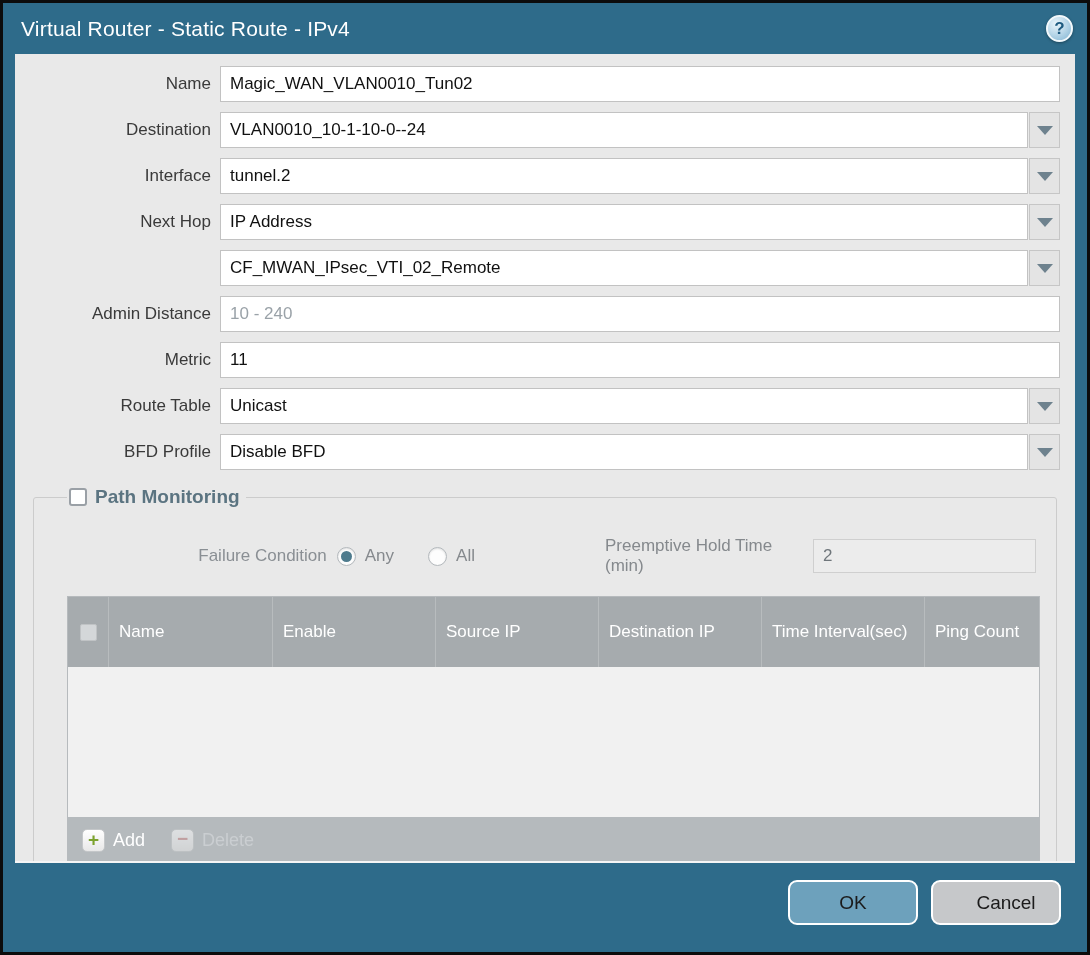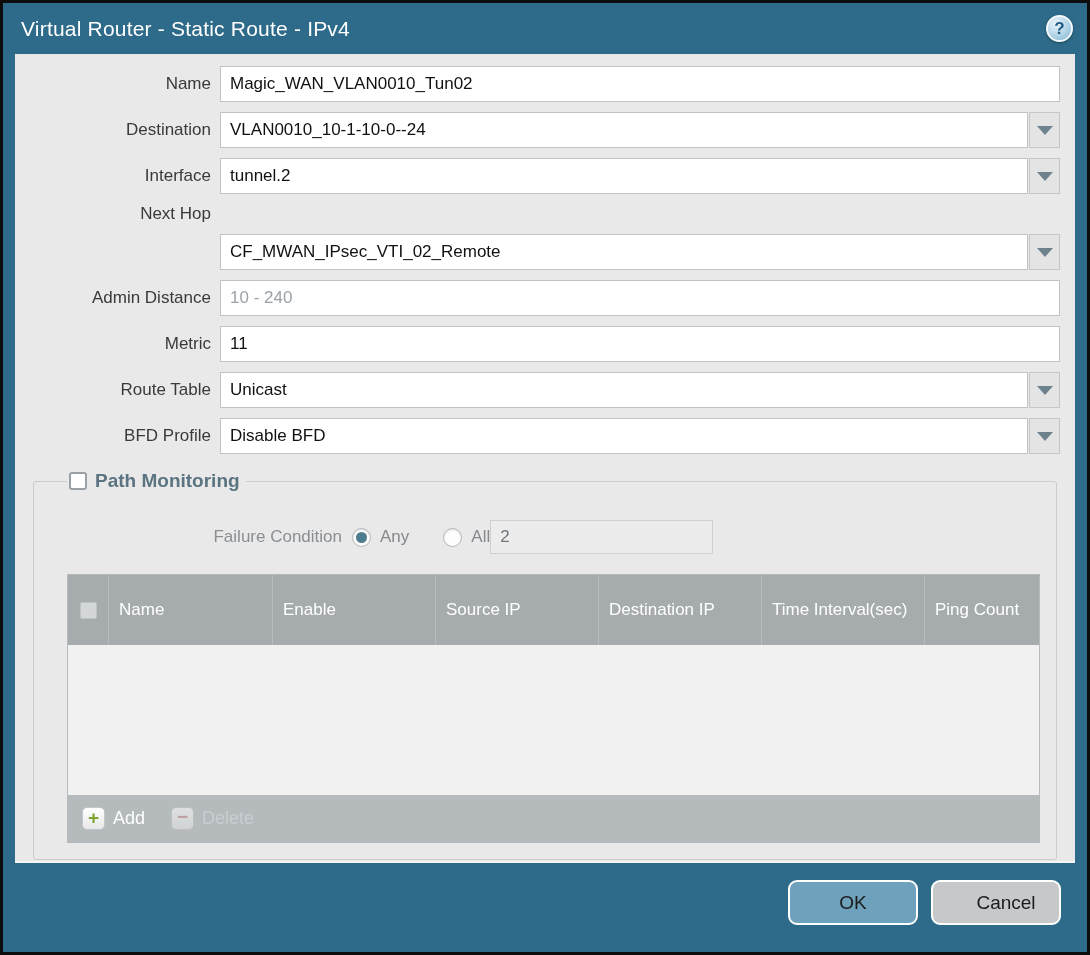--- a/index.html
+++ b/index.html
@@ -224,20 +224,26 @@
       <div class="field-wrap">
         <input class="txt-input" type="text" value="tunnel.2" style="">
         <div class="dd-btn">
           <div class="dd-arrow"></div>
         </div>
       </div>
     </div>
 
     <div class="form-row">
       <div class="form-label">Next Hop</div>
+      <div class="field-wrap">
+        <input class="txt-input" type="text" value="IP Address" style="">
+        <div class="dd-btn">
+          <div class="dd-arrow"></div>
+        </div>
+      </div>
     </div>
 
     <div class="form-row">
       <div class="form-label"></div>
       <div class="field-wrap">
         <input class="txt-input" type="text" value="CF_MWAN_IPsec_VTI_02_Remote" style="">
         <div class="dd-btn">
           <div class="dd-arrow"></div>
         </div>
       </div>
@@ -292,20 +298,21 @@
               </span>
             <span class="radio-label">Any</span>
           </div>
           <div class="radio-opt">
             <span class="radio-circle">
                 <span class="dot"></span>
               </span>
             <span class="radio-label">All</span>
           </div>
         </div>
+        <div class="pht-label">Preemptive Hold Time (min)</div>
         <input class="pht-input" type="text" value="2" style="">
       </div>
 
       <div class="pm-table">
         <div class="pm-thead">
           <div class="th-cell" style="width:40px;">
             <span class="th-checkbox"></span>
           </div>
           <div class="th-cell" style="width:164px;">Name</div>
           <div class="th-cell" style="width:163px;">Enable</div>

